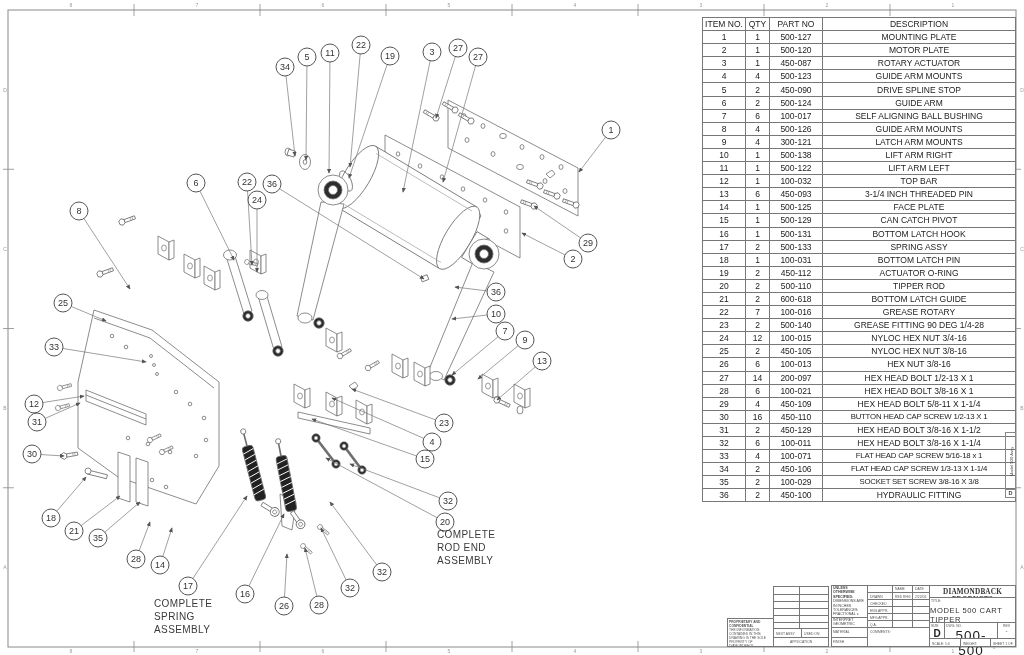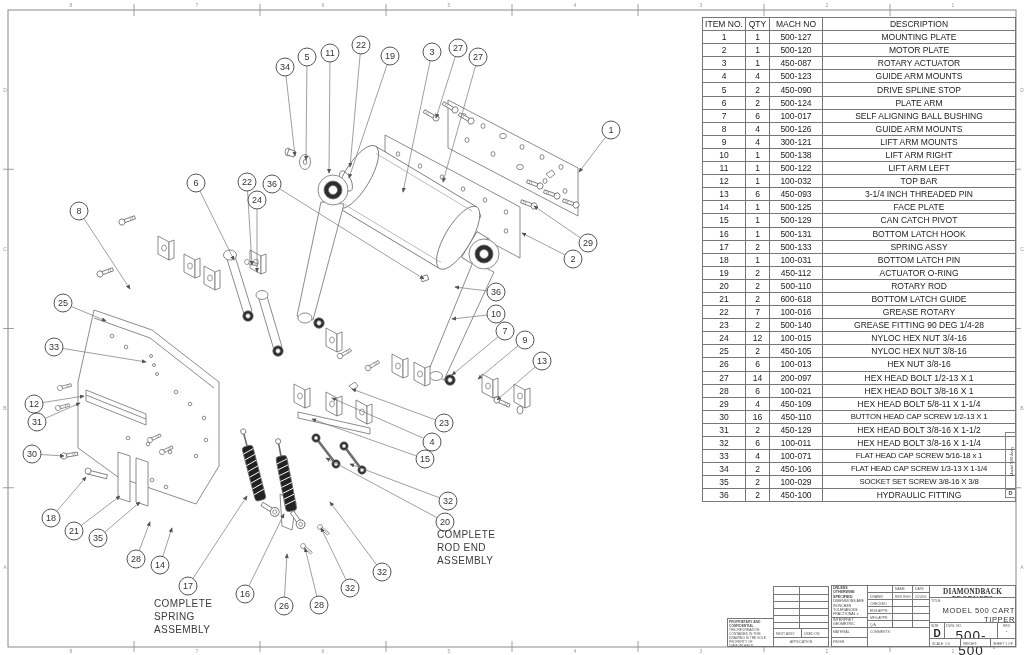--- a/index.html
+++ b/index.html
@@ -16,21 +16,21 @@
   .asm-label{position:absolute;font-size:10px;line-height:13px;color:#3a3a3a;letter-spacing:.4px;}
   .zone{position:absolute;font-size:5px;color:#9a9a9a;width:10px;text-align:center;}
   
   #tblock{position:absolute;left:727px;top:585px;width:289px;height:62px;font-size:4px;color:#333;}
   #tblock .bx{position:absolute;border:1px solid #777;box-sizing:border-box;background:#fff;}
   .micro{font-size:3.6px;line-height:4.4px;color:#444;}
   .micro2{font-size:3.3px;line-height:4px;color:#555;}
   .cell-lbl{font-size:3.4px;color:#555;padding:0.5px 1px;}
   .company{font-family:"Liberation Serif","DejaVu Serif",serif;font-weight:bold;font-size:7.2px;
            letter-spacing:.2px;text-align:center;}
-  .ttl{font-size:7.6px;letter-spacing:.6px;text-align:right;color:#333;}
+  .ttl{font-size:7.6px;letter-spacing:.6px;text-align:left;color:#333;}
   .dwgno{font-size:13.5px;letter-spacing:1px;text-align:center;color:#222;}
   .sizeD{font-size:10px;font-weight:bold;text-align:center;color:#222;}
   #foldtab{position:absolute;left:1005px;top:432px;width:11px;height:66px;border:1px solid #888;
            box-sizing:border-box;font-size:4px;color:#444;}
   #foldtab .rot{position:absolute;left:-24px;top:26px;width:58px;transform:rotate(-90deg);
            text-align:center;font-size:4.2px;}
   #foldtab .dd{position:absolute;left:0;bottom:1px;width:100%;text-align:center;
            font-size:5.5px;font-weight:bold;border-top:1px solid #888;}
 </style>
 </head>
@@ -500,21 +500,21 @@
     <colgroup>
         <col style="width:43px">
         <col style="width:24px">
         <col style="width:53px">
         <col>
       </colgroup>
     <thead>
       <tr>
         <th>ITEM NO.</th>
         <th>QTY</th>
-        <th>MACH NO</th>
+        <th>PART NO</th>
         <th>DESCRIPTION</th>
       </tr>
     </thead>
     <tbody>
         <tr>
           <td>1</td>
           <td>1</td>
           <td>500-127</td>
           <td>MOUNTING PLATE</td>
         </tr>
@@ -539,39 +539,39 @@
         <tr>
           <td>5</td>
           <td>2</td>
           <td>450-090</td>
           <td>DRIVE SPLINE STOP</td>
         </tr>
         <tr>
           <td>6</td>
           <td>2</td>
           <td>500-124</td>
-          <td>PLATE ARM</td>
+          <td>GUIDE ARM</td>
         </tr>
         <tr>
           <td>7</td>
           <td>6</td>
           <td>100-017</td>
           <td>SELF ALIGNING BALL BUSHING</td>
         </tr>
         <tr>
           <td>8</td>
           <td>4</td>
           <td>500-126</td>
           <td>GUIDE ARM MOUNTS</td>
         </tr>
         <tr>
           <td>9</td>
           <td>4</td>
           <td>300-121</td>
-          <td>LIFT ARM MOUNTS</td>
+          <td>LATCH ARM MOUNTS</td>
         </tr>
         <tr>
           <td>10</td>
           <td>1</td>
           <td>500-138</td>
           <td>LIFT ARM RIGHT</td>
         </tr>
         <tr>
           <td>11</td>
           <td>1</td>
@@ -623,21 +623,21 @@
         <tr>
           <td>19</td>
           <td>2</td>
           <td>450-112</td>
           <td>ACTUATOR O-RING</td>
         </tr>
         <tr>
           <td>20</td>
           <td>2</td>
           <td>500-110</td>
-          <td>ROTARY ROD</td>
+          <td>TIPPER ROD</td>
         </tr>
         <tr>
           <td>21</td>
           <td>2</td>
           <td>600-618</td>
           <td>BOTTOM LATCH GUIDE</td>
         </tr>
         <tr>
           <td>22</td>
           <td>7</td>

